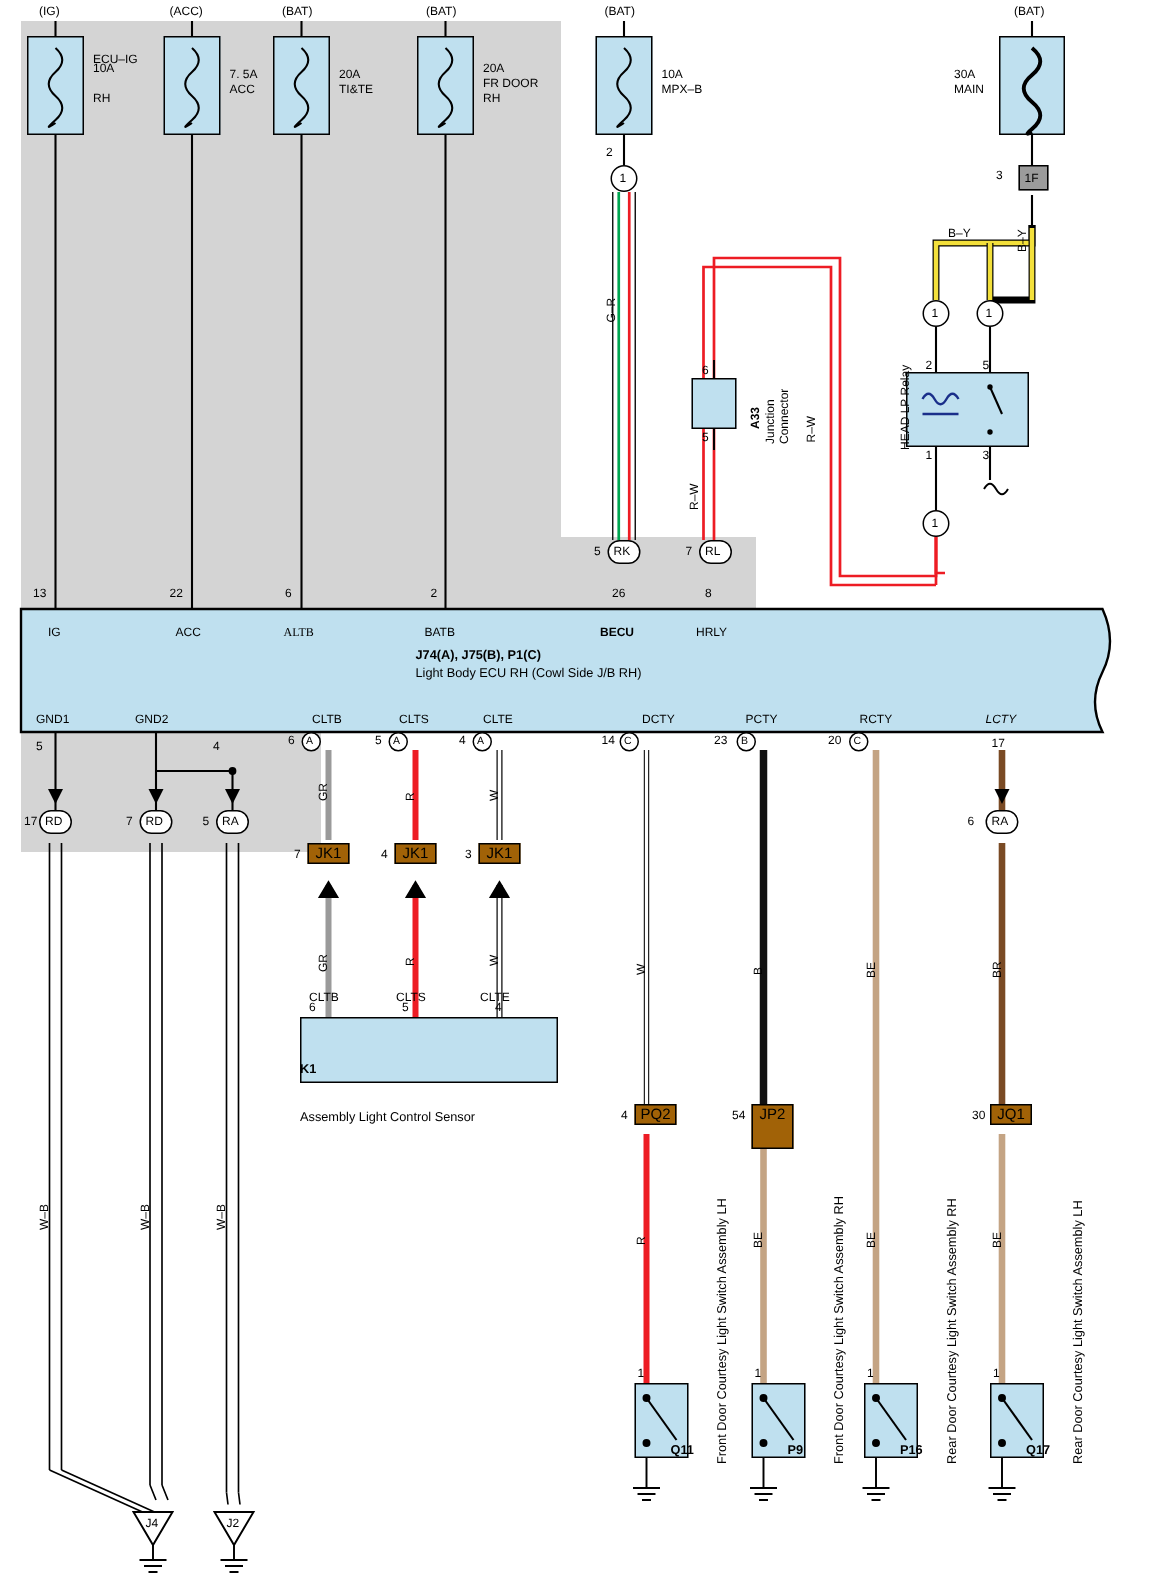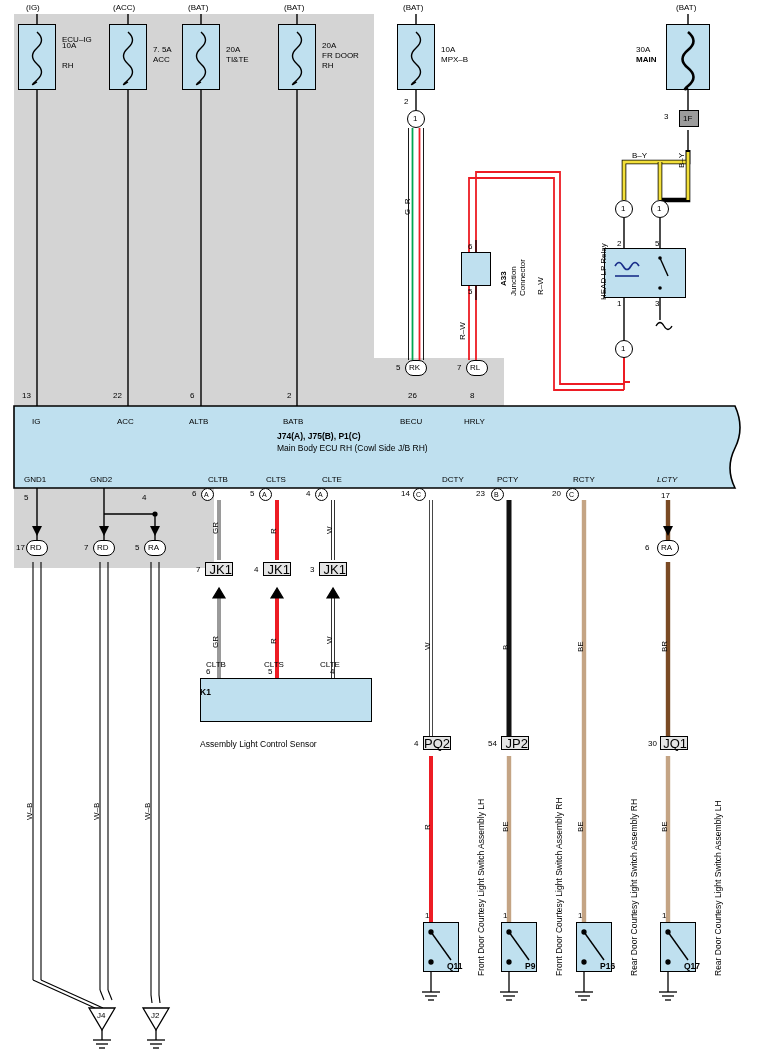--- a/index.html
+++ b/index.html
@@ -6,21 +6,21 @@
   body{font-family:"Liberation Sans",sans-serif;}
   #root{position:relative;width:775px;height:1063px;overflow:hidden;background:#fff;}
   .abs{position:absolute;}
   .txt{position:absolute;font-size:8px;color:#000;white-space:nowrap;line-height:1;}
   .txt.b{font-weight:bold;}
   .vert{transform-origin:0 0;}
   .box{position:absolute;box-sizing:border-box;}
   .fuse{background:#bfe0ef;border:1.6px solid #000;}
   .greyfield{background:#d4d4d4;}
   .circ{position:absolute;border-radius:50%;border:1.5px solid #000;background:#fff;box-sizing:border-box;}
-  .pinbox{position:absolute;border:1.4px solid #000;background:#e5e5e5;box-sizing:border-box;font-size:13px;text-align:right;}
+  .pinbox{position:absolute;border:1.4px solid #000;background:#a16207;box-sizing:border-box;font-size:10px;text-align:center;}
   .sq{position:absolute;box-sizing:border-box;border:1.5px solid #000;}
   svg{position:absolute;left:0;top:0;overflow:visible;}
 </style>
 </head>
 <body>
 
 <div id="root">
 
   <div class="box greyfield abs" style="left:14px;top:14px;width:360px;height:392px;"></div>
   <div class="box greyfield abs" style="left:374px;top:358px;width:130px;height:48px;"></div>
@@ -206,21 +206,21 @@
   <div class="txt" style="left:403px;top:4px;">(BAT)</div>
   <div class="txt" style="left:441px;top:46px;">10A</div>
   <div class="txt" style="left:441px;top:56px;">MPX–B</div>
 
   <div class="box fuse" style="left:666px;top:24px;width:44px;height:66px;"></div>
   <svg style="left:0;top:0" width="775" height="1063">
       <path d="M688 32 q11 9 0 18 q-11 9 0 18 q11 9 0 18 q-6 5 0 2" stroke="#000" stroke-width="2.6" fill="none"></path>
     </svg>
   <div class="txt" style="left:676px;top:4px;">(BAT)</div>
   <div class="txt" style="left:636px;top:46px;">30A</div>
-  <div class="txt" style="left:636px;top:56px;font-weight:bold;">MAIN</div>
+  <div class="txt" style="left:636px;top:56px;">MAIN</div>
 
   <div class="txt" style="left:404px;top:98px;">2</div>
   <div class="circ" style="left:407px;top:110px;width:18px;height:18px;"></div>
   <div class="txt" style="left:413px;top:115px;">1</div>
 
   <div class="txt" style="left:664px;top:113px;">3</div>
   <div class="sq" style="left:679px;top:110px;width:20px;height:17px;background:#9b9b9b;"></div>
   <div class="txt" style="left:683px;top:115px;">1F</div>
 
   <div class="circ" style="left:615px;top:200px;width:18px;height:18px;"></div>
@@ -264,30 +264,30 @@
   <div class="txt" style="left:396px;top:364px;">5</div>
   <div class="circ" style="left:466px;top:360px;width:22px;height:16px;border-radius:8px;"></div>
   <div class="txt" style="left:470px;top:364px;">RL</div>
   <div class="txt" style="left:457px;top:364px;">7</div>
 
   <div class="txt" style="left:22px;top:392px;">13</div>
   <div class="txt" style="left:32px;top:418px;">IG</div>
   <div class="txt" style="left:113px;top:392px;">22</div>
   <div class="txt" style="left:117px;top:418px;">ACC</div>
   <div class="txt" style="left:190px;top:392px;">6</div>
-  <div class="txt" style="left:189px;top:418px;">ALTB</div>
+  <div class="txt" style="left:189px;top:418px;font-family:Liberation Serif, serif;">ALTB</div>
   <div class="txt" style="left:287px;top:392px;">2</div>
   <div class="txt" style="left:283px;top:418px;">BATB</div>
   <div class="txt" style="left:408px;top:392px;">26</div>
-  <div class="txt" style="left:400px;top:418px;">BECU</div>
+  <div class="txt" style="left:400px;top:418px;font-weight:bold;">BECU</div>
   <div class="txt" style="left:470px;top:392px;">8</div>
   <div class="txt" style="left:464px;top:418px;">HRLY</div>
 
   <div class="txt b" style="left:277px;top:432px;font-size:8.5px;">J74(A), J75(B), P1(C)</div>
-  <div class="txt" style="left:277px;top:444px;font-size:8.5px;">Main Body ECU RH (Cowl Side J/B RH)</div>
+  <div class="txt" style="left:277px;top:444px;font-size:8.5px;">Light Body ECU RH (Cowl Side J/B RH)</div>
 
   <div class="txt" style="left:24px;top:476px;">GND1</div>
   <div class="txt" style="left:24px;top:494px;">5</div>
   <div class="txt" style="left:90px;top:476px;">GND2</div>
   <div class="txt" style="left:142px;top:494px;">4</div>
 
   <div class="txt" style="left:208px;top:476px;">CLTB</div>
   <div class="txt" style="left:192px;top:490px;">6</div>
   <div class="circ" style="left:201px;top:488px;width:13px;height:13px;"></div>
   <div class="txt" style="left:204px;top:491px;font-size:7px;">A</div>
@@ -295,21 +295,21 @@
   <div class="txt" style="left:266px;top:476px;">CLTS</div>
   <div class="txt" style="left:250px;top:490px;">5</div>
   <div class="circ" style="left:259px;top:488px;width:13px;height:13px;"></div>
   <div class="txt" style="left:262px;top:491px;font-size:7px;">A</div>
 
   <div class="txt" style="left:322px;top:476px;">CLTE</div>
   <div class="txt" style="left:306px;top:490px;">4</div>
   <div class="circ" style="left:315px;top:488px;width:13px;height:13px;"></div>
   <div class="txt" style="left:318px;top:491px;font-size:7px;">A</div>
 
-  <div class="txt" style="left:442px;top:476px;">DCTY</div>
+  <div class="txt" style="left:428px;top:476px;">DCTY</div>
   <div class="txt" style="left:401px;top:490px;">14</div>
   <div class="circ" style="left:413px;top:488px;width:13px;height:13px;"></div>
   <div class="txt" style="left:416px;top:491px;font-size:7px;">C</div>
 
   <div class="txt" style="left:497px;top:476px;">PCTY</div>
   <div class="txt" style="left:476px;top:490px;">23</div>
   <div class="circ" style="left:491px;top:488px;width:13px;height:13px;"></div>
   <div class="txt" style="left:494px;top:491px;font-size:7px;">B</div>
 
   <div class="txt" style="left:573px;top:476px;">RCTY</div>
@@ -382,29 +382,29 @@
   <div class="txt vert" style="left:577px;top:832px;transform:rotate(-90deg);">BE</div>
   <div class="txt vert" style="left:661px;top:832px;transform:rotate(-90deg);">BE</div>
 
   <div class="box" style="left:200px;top:678px;width:172px;height:44px;background:#bfe0ef;border:1.5px solid #000;"></div>
   <div class="txt" style="left:206px;top:668px;">6</div>
   <div class="txt" style="left:206px;top:661px;">CLTB</div>
   <div class="txt" style="left:268px;top:668px;">5</div>
   <div class="txt" style="left:264px;top:661px;">CLTS</div>
   <div class="txt" style="left:330px;top:668px;">4</div>
   <div class="txt" style="left:320px;top:661px;">CLTE</div>
-  <div class="txt b" style="left:200px;top:688px;font-size:8.5px;">K1</div>
+  <div class="txt b" style="left:200px;top:708px;font-size:8.5px;">K1</div>
   <div class="txt" style="left:200px;top:740px;font-size:8.5px;">Assembly Light Control Sensor</div>
 
   <div class="pinbox" style="left:423px;top:736px;width:28px;height:14px;line-height:13px;">
     <span>PQ2</span>
   </div>
   <div class="txt" style="left:414px;top:740px;">4</div>
 
-  <div class="pinbox" style="left:501px;top:736px;width:28px;height:14px;line-height:13px;">
+  <div class="pinbox" style="left:501px;top:736px;width:28px;height:30px;line-height:13px;">
     <span>JP2</span>
   </div>
   <div class="txt" style="left:488px;top:740px;">54</div>
 
   <div class="pinbox" style="left:660px;top:736px;width:28px;height:14px;line-height:13px;">
     <span>JQ1</span>
   </div>
   <div class="txt" style="left:648px;top:740px;">30</div>
 
   <div class="box" style="left:423px;top:922px;width:36px;height:50px;background:#bfe0ef;border:1.5px solid #000;"></div>

